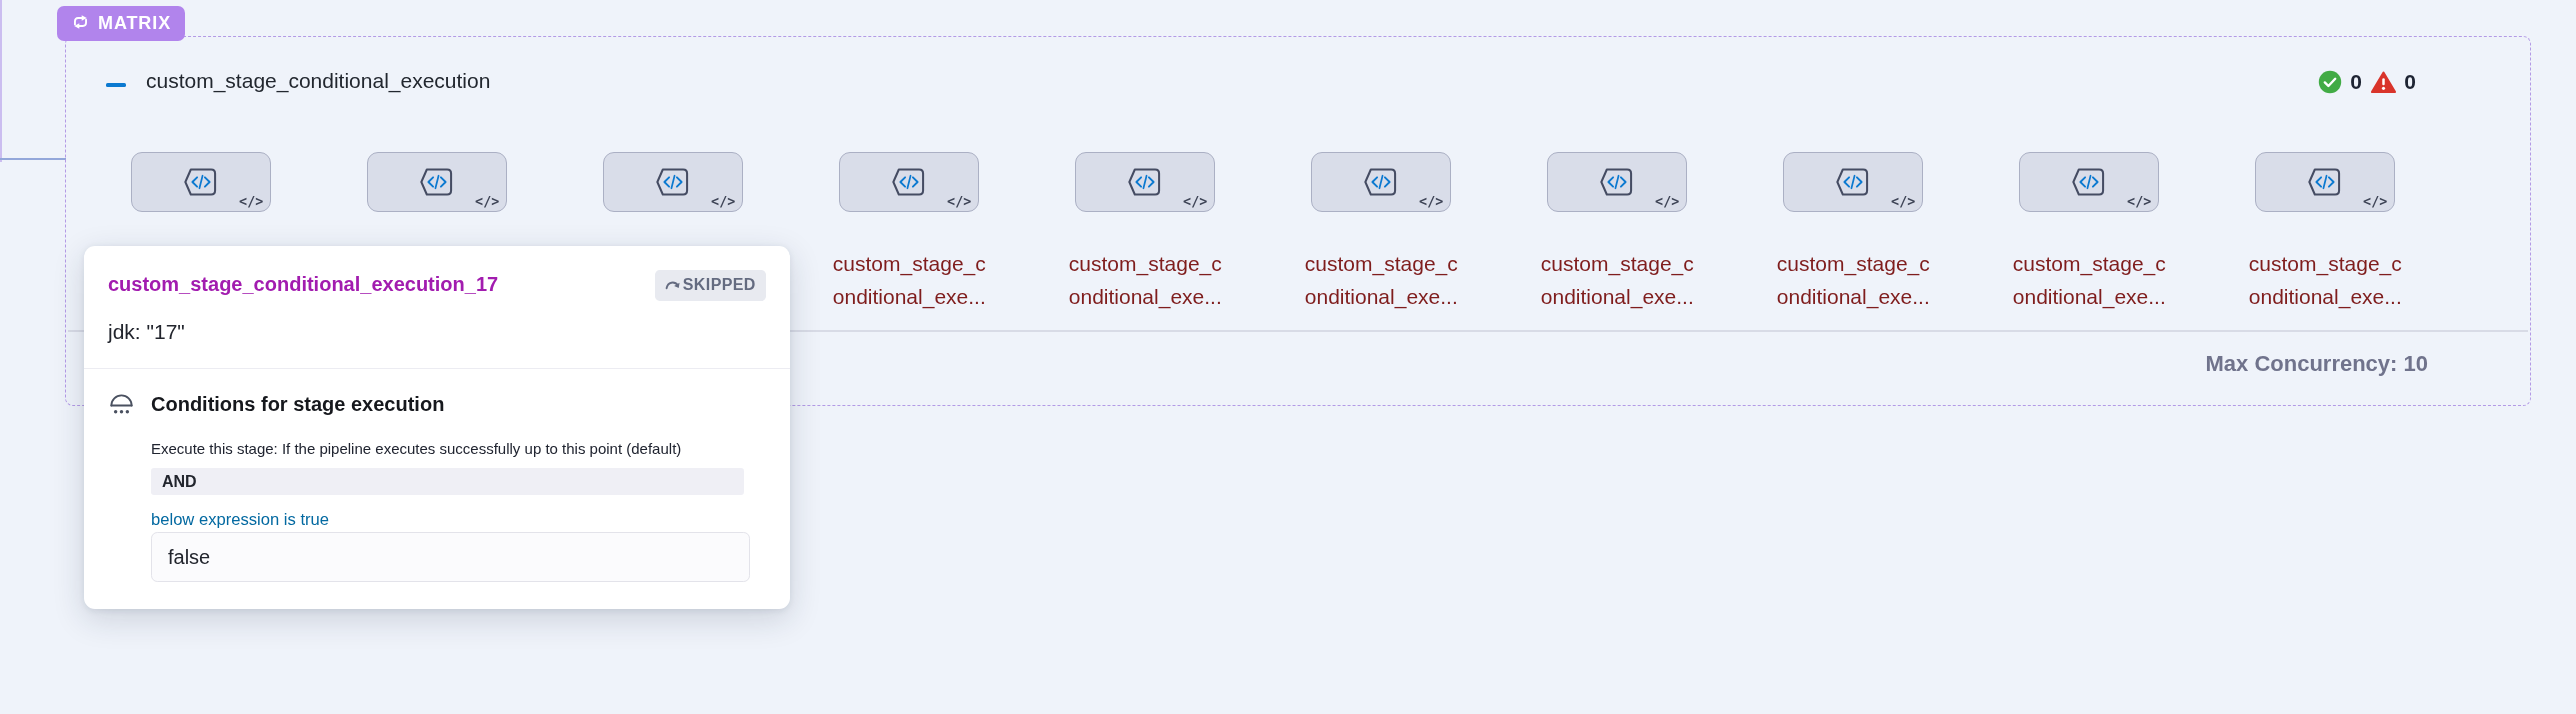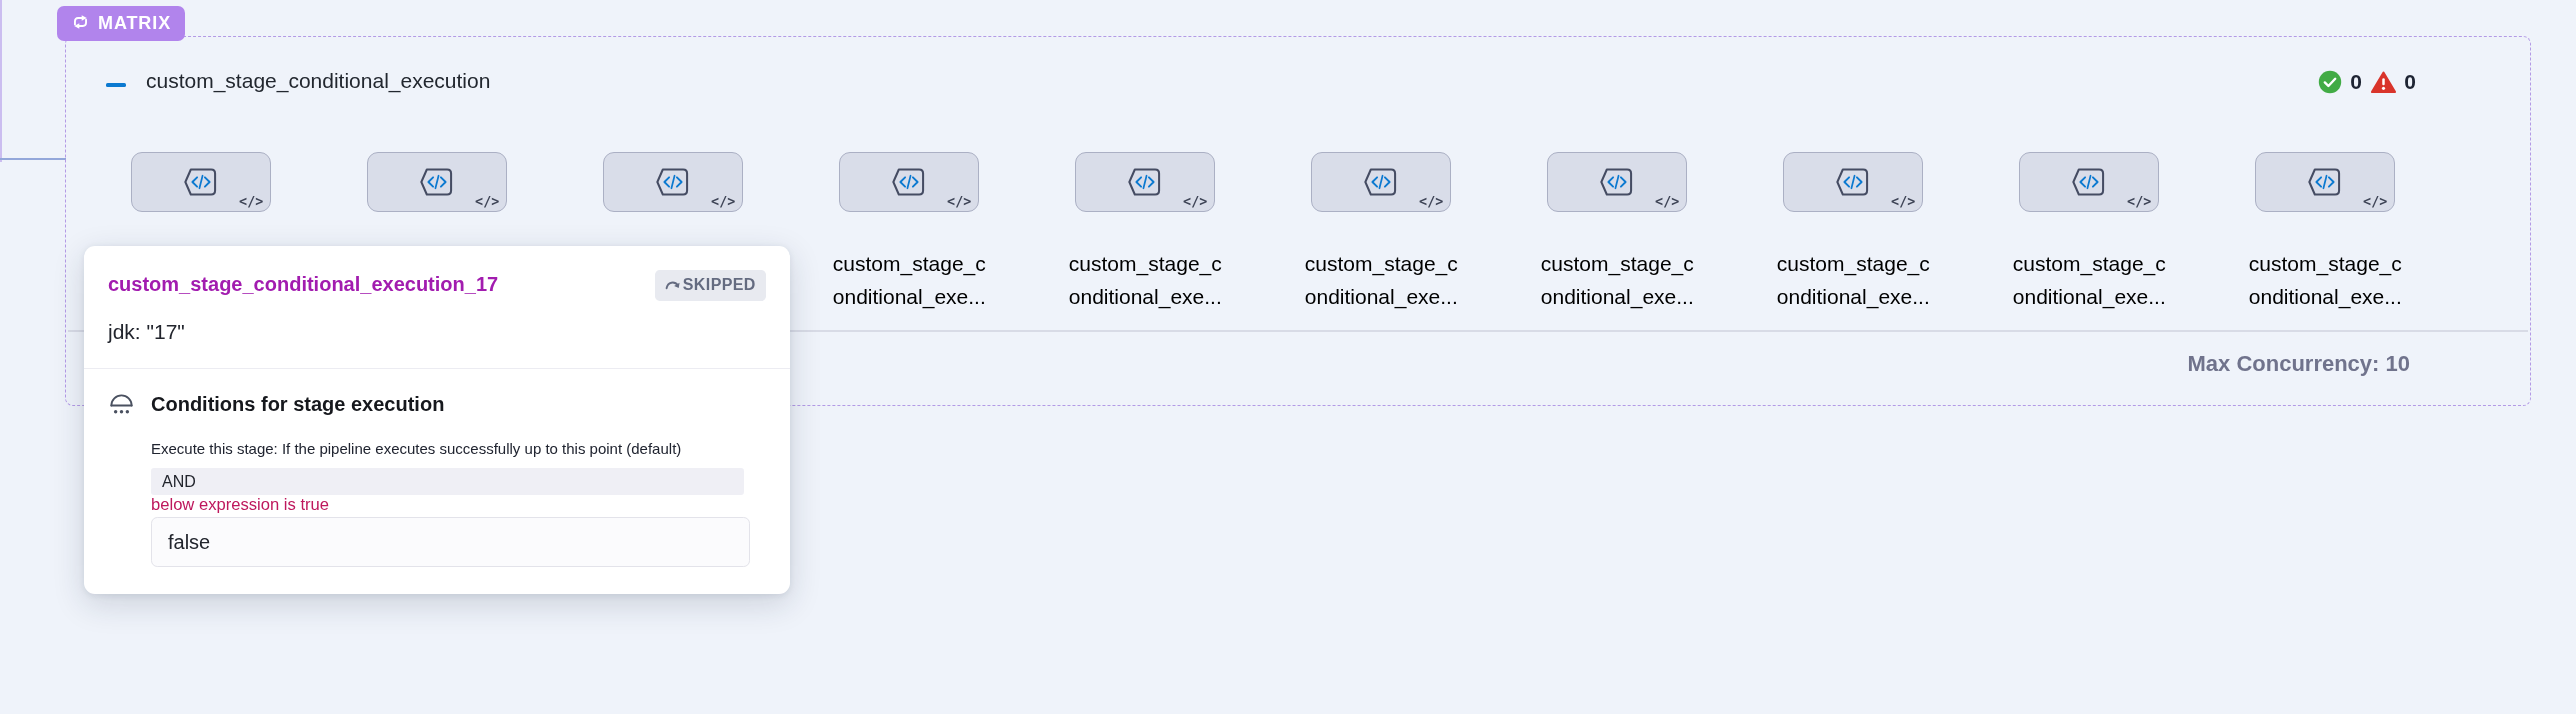--- a/index.html
+++ b/index.html
@@ -35,46 +35,46 @@
 
   
   .stage-row { position:absolute; left:17.3px; top:115px; display:flex; }
   .stage-cell { width:236px; display:flex; flex-direction:column; align-items:center; flex:none; }
   .stage-card { position:relative; width:140px; height:60px; background:var(--card-bg,#d9dde9);
     border:1.6px solid var(--card-border,#abb0c4); border-radius:11px;
     display:flex; align-items:center; justify-content:center; box-sizing:border-box; cursor:pointer; }
   .stage-card svg { display:block; }
   .code-glyph { position:absolute; right:7px; bottom:1.6px; font-family:"DejaVu Sans Mono", monospace;
     font-size:13.4px; font-weight:700; color:#3e4456; }
-  .stage-label { margin-top:35px; text-align:center; font-size:21px; line-height:33px; color:#000000; }
+  .stage-label { margin-top:35px; text-align:center; font-size:21px; line-height:33px; color:#7f1d1d; }
 
   .inner-divider { position:absolute; left:1.6px; right:1.6px; top:293px; height:1.6px; background:#d8dbe6; }
-  .max-conc { position:absolute; right:120px; top:314px; font-size:22px; font-weight:700; color:#70738c; }
+  .max-conc { position:absolute; right:102px; top:314px; font-size:22px; font-weight:700; color:#70738c; }
 
   
   .tooltip { position:absolute; left:84px; top:246px; width:706px; background:#fff; border-radius:11px;
     box-shadow:0 9.5px 32px rgba(25,36,64,.16), 0 1.6px 6.3px rgba(25,36,64,.08);
     z-index:10; padding:24px 24px 27px; box-sizing:border-box; }
   .tt-head { display:flex; justify-content:space-between; align-items:flex-start; }
   .tt-title { font-size:20px; font-weight:700; color:#a21caf; padding-top:3.2px; }
   .skip-badge { display:flex; align-items:center; background:#e8eaf0; border-radius:4.7px;
     padding:6.3px 10.2px; color:#646b80; font-size:16px; font-weight:700; letter-spacing:0.4px;
     flex:none; margin-left:16px; }
   .tt-param { margin-top:19px; font-size:21px; color:#22252d; }
   .tt-param .k { font-weight:400; }
   .tt-divider { height:1.6px; background:#ececf2; margin:24px -24px 0 -24px; }
   .tt-section { display:flex; margin-top:24px; gap:16px;justify-content:space-between; }
   .cond-icon { flex:none; margin-top:0; }
   .tt-sec-body { flex:1; min-width:0; }
   .tt-sec-title { font-size:20px; font-weight:700; color:#16181d; }
   .tt-desc { margin-top:24px; font-size:15px; color:#202430; white-space:nowrap; }
   .and-bar { margin-top:11px; width:593px; height:27px; background:#efeff5; border-radius:3.2px;
     display:flex; align-items:center; padding-left:11px; box-sizing:border-box;
-    font-size:16px; font-weight:400; color:#22252d; }
-  .expr-note { font-size:16.6px; color:#be185d; }
+    font-size:16px; font-weight:700; color:#22252d; }
+  .expr-note { margin-top:15px; font-size:16.6px; color:#0369a1; }
   .expr-box { margin-top:2px; width:599px; height:50px; background:#fbfbfd; border:1.6px solid #e3e3ea;
     border-radius:6.3px; display:flex; align-items:center; padding-left:16px; box-sizing:border-box;
     font-size:20px; color:#22252d; }
 </style>
 </head>
 <body>
 
 <div class="screen">
 
   <div class="edge-v"></div>

